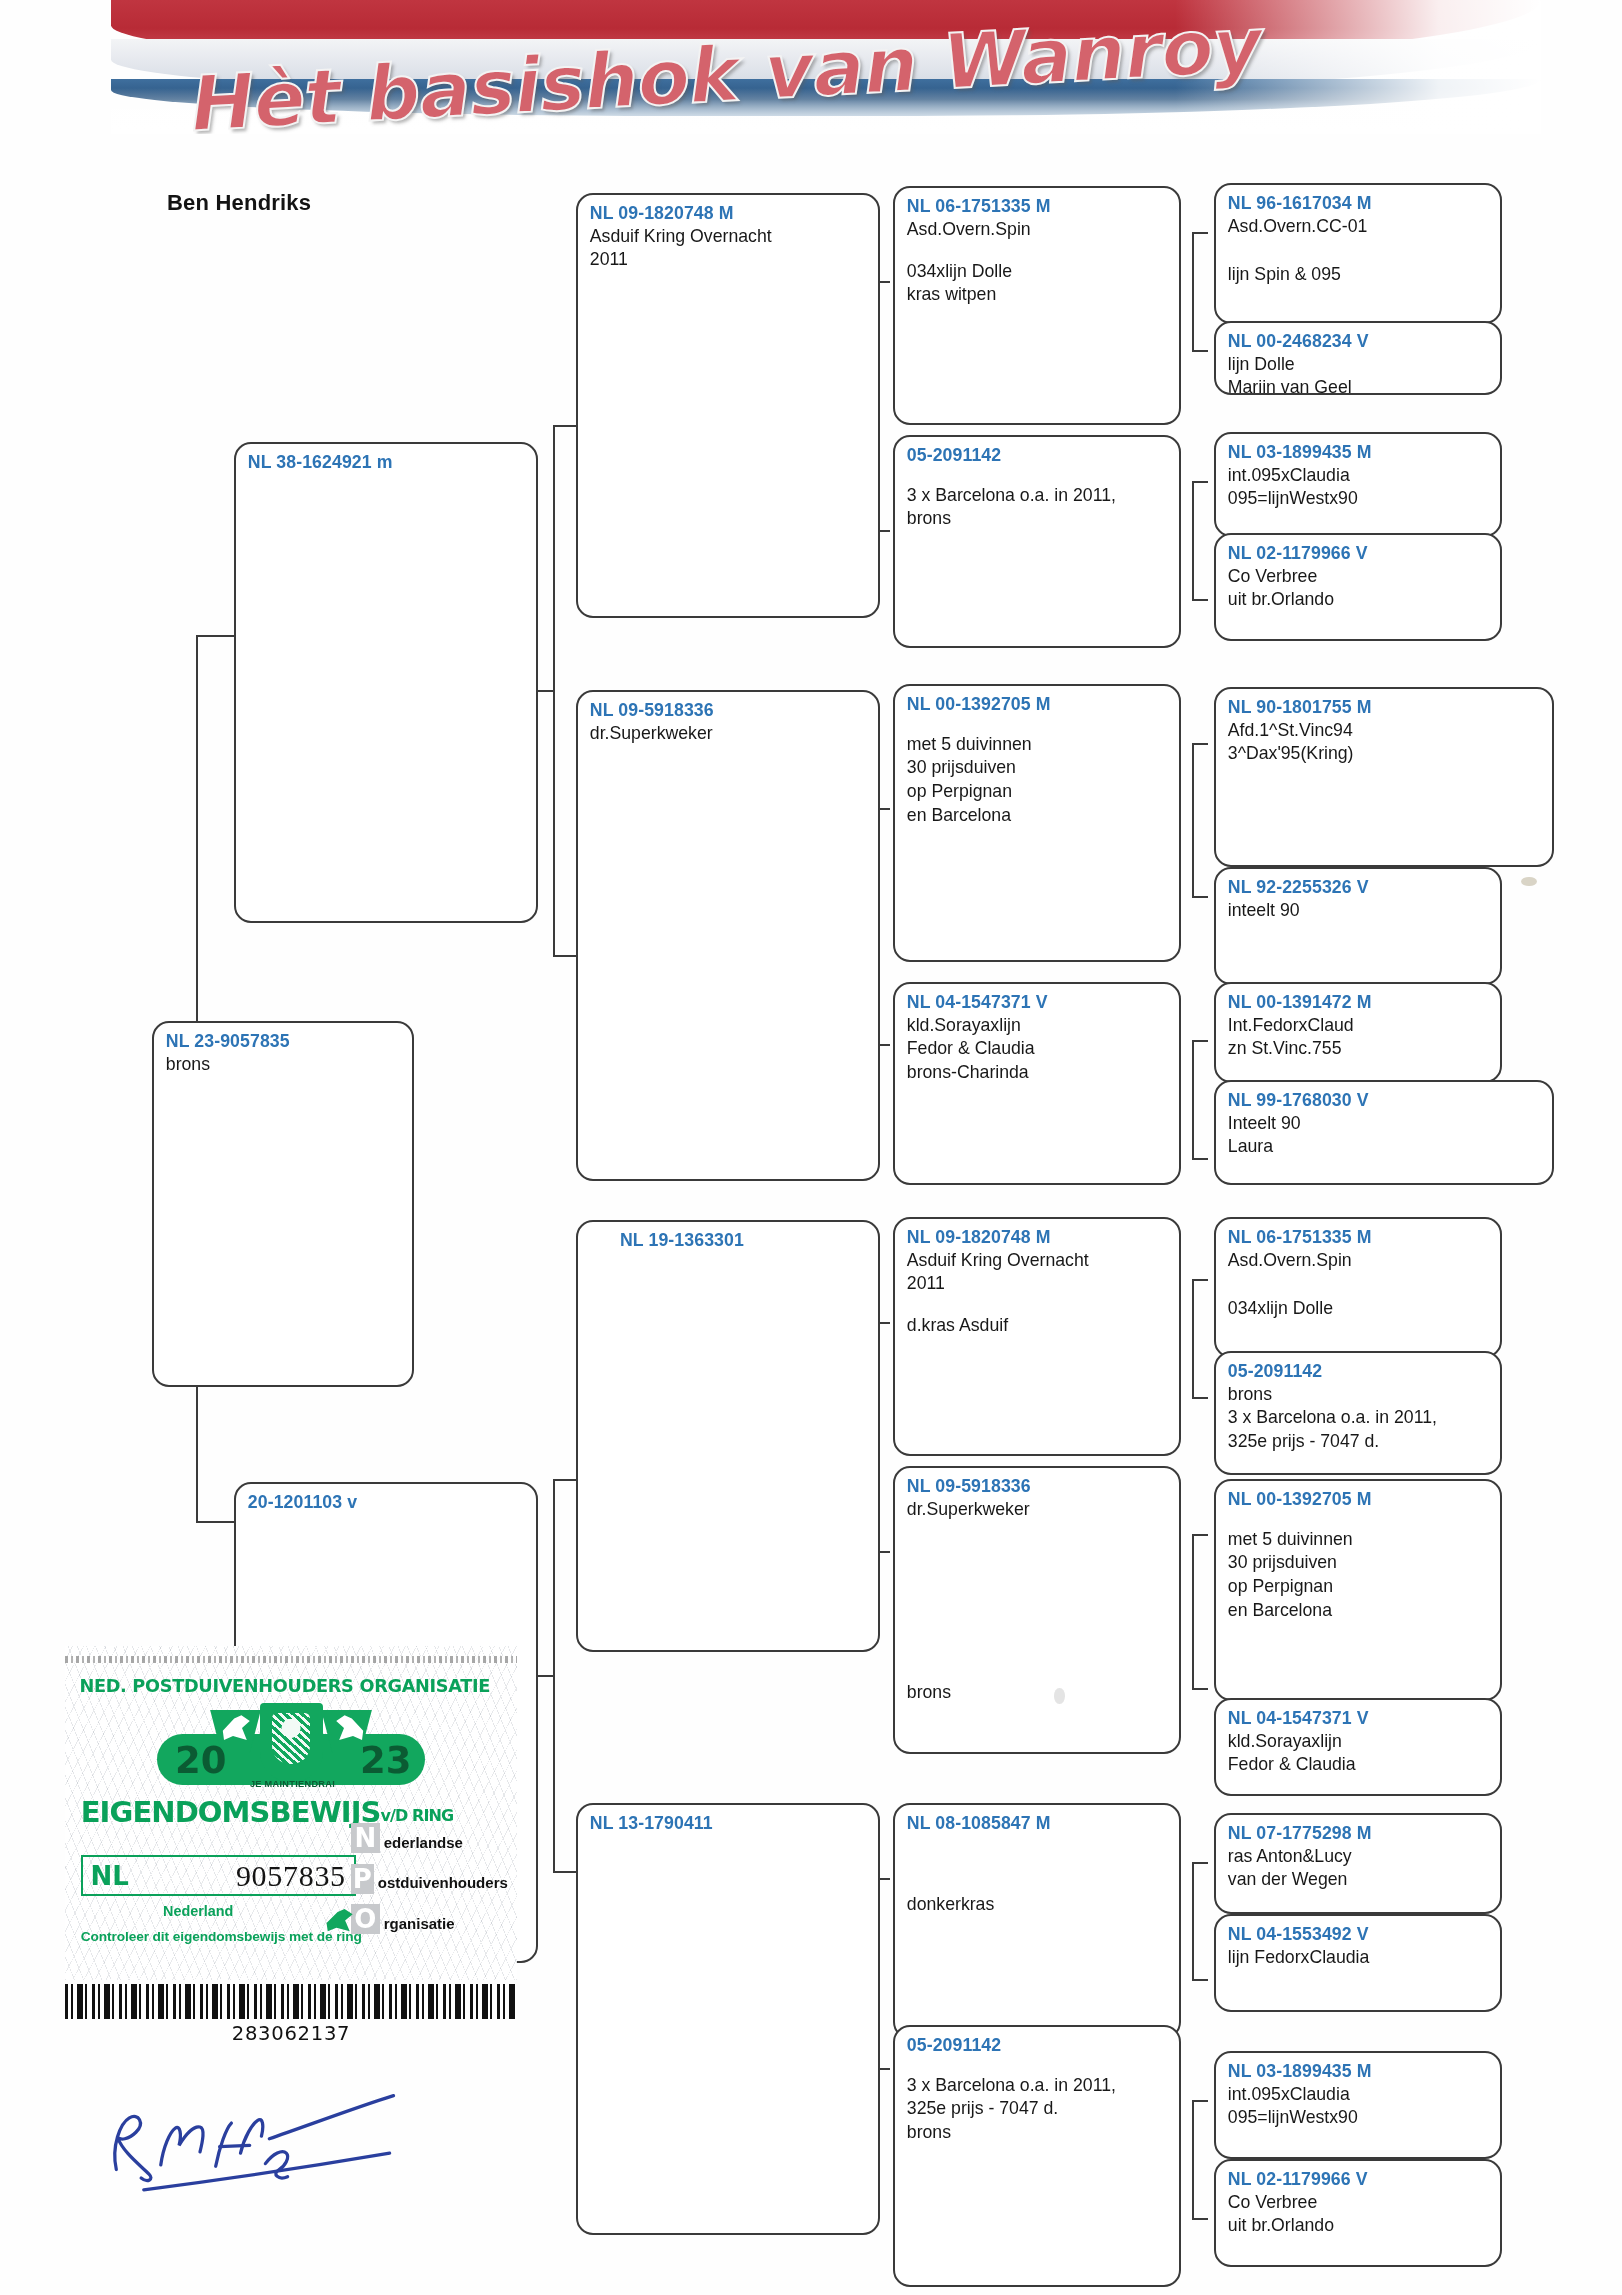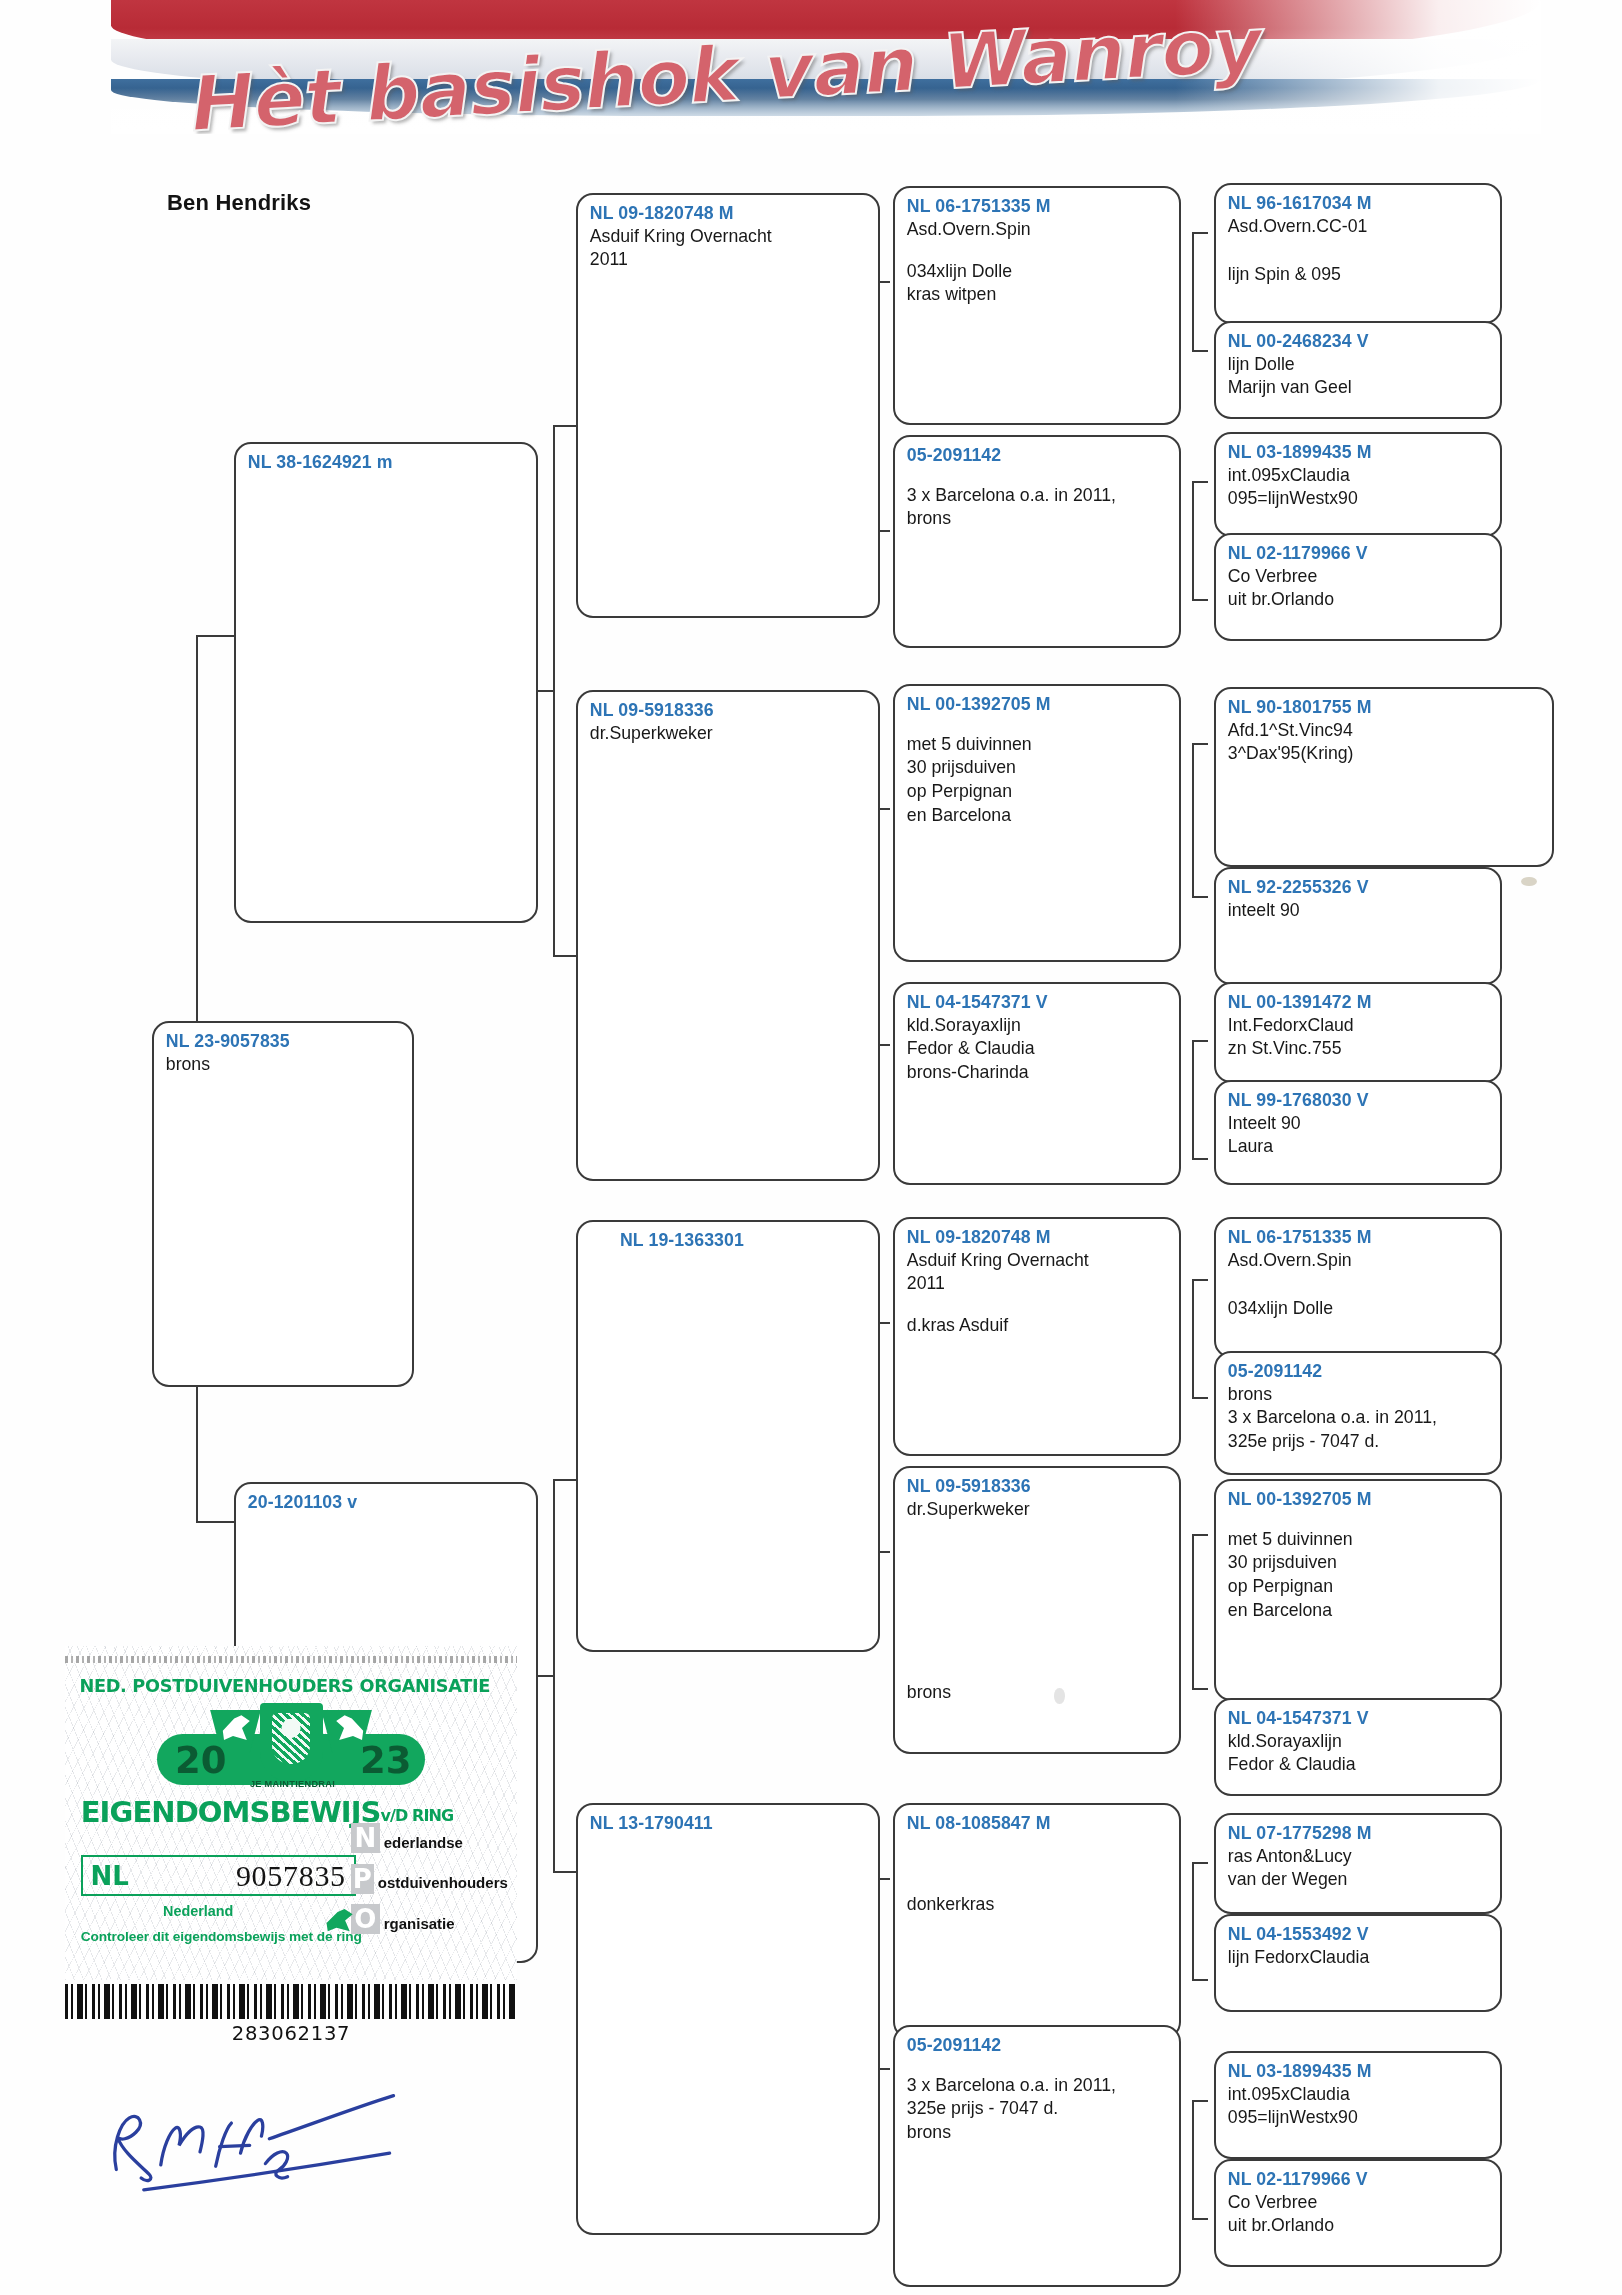--- a/index.html
+++ b/index.html
@@ -360,21 +360,21 @@
 325e prijs - 7047 d.
 brons</div>
   </div>
 
   <div class="box" style="left:1214px;top:183px;width:288px;height:141px;">
     <div class="ring">NL 96-1617034 M</div>
     <div class="lines">Asd.Overn.CC-01</div>
     <div class="lines" style="margin-top:25px;">lijn Spin &amp; 095</div>
   </div>
 
-  <div class="box" style="left:1214px;top:321px;width:288px;height:98px;">
+  <div class="box" style="left:1214px;top:321px;width:288px;height:74px;">
     <div class="ring">NL 00-2468234 V</div>
     <div class="lines">lijn Dolle
 Marijn van Geel</div>
   </div>
 
   <div class="box" style="left:1214px;top:432px;width:288px;height:105px;">
     <div class="ring">NL 03-1899435 M</div>
     <div class="lines">int.095xClaudia
 095=lijnWestx90</div>
   </div>
@@ -395,21 +395,21 @@
     <div class="ring">NL 92-2255326 V</div>
     <div class="lines">inteelt 90</div>
   </div>
 
   <div class="box" style="left:1214px;top:982px;width:288px;height:101px;">
     <div class="ring">NL 00-1391472 M</div>
     <div class="lines">Int.FedorxClaud
 zn St.Vinc.755</div>
   </div>
 
-  <div class="box" style="left:1214px;top:1080px;width:288px;height:105px;">
+  <div class="box" style="left:1214px;top:1080px;width:340px;height:105px;">
     <div class="ring">NL 99-1768030 V</div>
     <div class="lines">Inteelt 90
 Laura</div>
   </div>
 
   <div class="box" style="left:1214px;top:1217px;width:288px;height:141px;">
     <div class="ring">NL 06-1751335 M</div>
     <div class="lines">Asd.Overn.Spin</div>
     <div class="lines" style="margin-top:25px;">034xlijn Dolle</div>
   </div>

